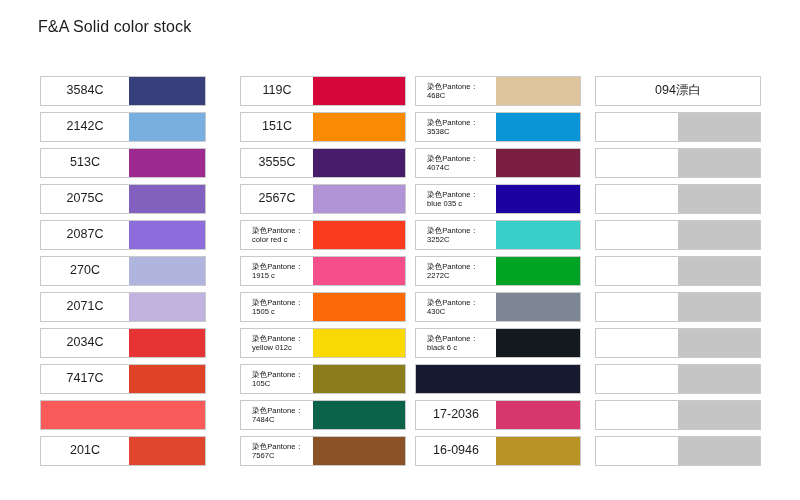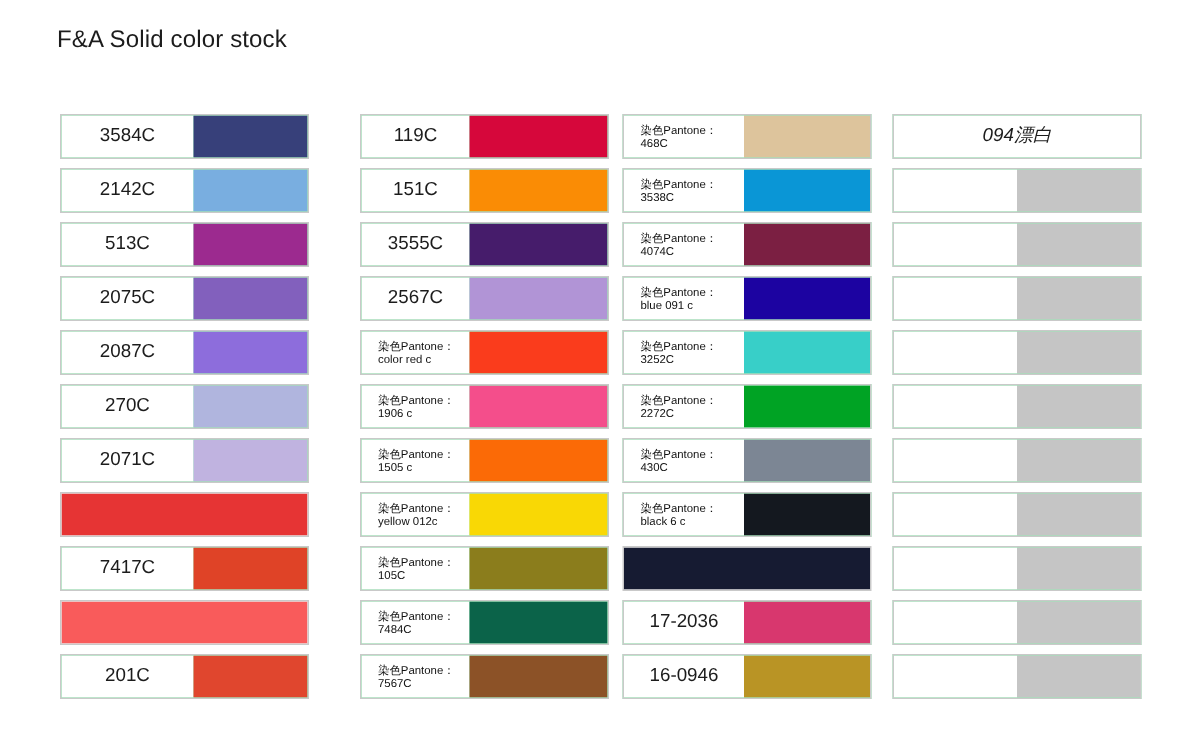--- a/index.html
+++ b/index.html
@@ -88,21 +88,21 @@
   .label-text.two-line .l2 { display: block; }
   .swatch-cell {
     flex: 1 1 auto;
     background: #c5c5c5;
   }
   
   .col-1 .label-cell { width: 88px; }
   .col-1 .swatch-cell { width: 76px; }
   .col-2 .label-cell { width: 72px; }
   .col-3 .label-cell { width: 80px; }
-  .col-4 .label-cell { width: 82px; font-style: italic; }
+  .col-4 .label-cell { width: 82px; }
   .col-4 .full-label .label-cell { width: 164px; }
 </style>
 </head>
 <body>
 
 <div id="page">
 
   <div class="page-title">F&amp;A Solid color stock</div>
 
   <div class="grid">
@@ -143,20 +143,23 @@
           </div>
           <div class="swatch-cell" style="background: rgb(176, 181, 222);"></div>
         </div>
         <div class="swatch-row">
           <div class="label-cell">
             <div class="label-text">2071C</div>
           </div>
           <div class="swatch-cell" style="background: rgb(192, 179, 224);"></div>
         </div>
         <div class="swatch-row">
+          <div class="label-cell">
+            <div class="label-text">2034C</div>
+          </div>
           <div class="swatch-cell" style="background: rgb(230, 52, 52);"></div>
         </div>
         <div class="swatch-row">
           <div class="label-cell">
             <div class="label-text">7417C</div>
           </div>
           <div class="swatch-cell" style="background: rgb(223, 67, 39);"></div>
         </div>
         <div class="swatch-row">
           <div class="swatch-cell" style="background: rgb(249, 91, 91);"></div>
@@ -199,21 +202,21 @@
               <span class="l1">染色Pantone：</span>
               <span class="l2">color red c</span>
             </div>
           </div>
           <div class="swatch-cell" style="background: rgb(250, 60, 28);"></div>
         </div>
         <div class="swatch-row">
           <div class="label-cell">
             <div class="label-text two-line">
               <span class="l1">染色Pantone：</span>
-              <span class="l2">1906 c</span>
+              <span class="l2">1915 c</span>
             </div>
           </div>
           <div class="swatch-cell" style="background: rgb(244, 78, 139);"></div>
         </div>
         <div class="swatch-row">
           <div class="label-cell">
             <div class="label-text two-line">
               <span class="l1">染色Pantone：</span>
               <span class="l2">1505 c</span>
             </div>
@@ -282,21 +285,21 @@
               <span class="l1">染色Pantone：</span>
               <span class="l2">4074C</span>
             </div>
           </div>
           <div class="swatch-cell" style="background: rgb(123, 31, 66);"></div>
         </div>
         <div class="swatch-row">
           <div class="label-cell">
             <div class="label-text two-line">
               <span class="l1">染色Pantone：</span>
-              <span class="l2">blue 091 c</span>
+              <span class="l2">blue 035 c</span>
             </div>
           </div>
           <div class="swatch-cell" style="background: rgb(28, 3, 161);"></div>
         </div>
         <div class="swatch-row">
           <div class="label-cell">
             <div class="label-text two-line">
               <span class="l1">染色Pantone：</span>
               <span class="l2">3252C</span>
             </div>

